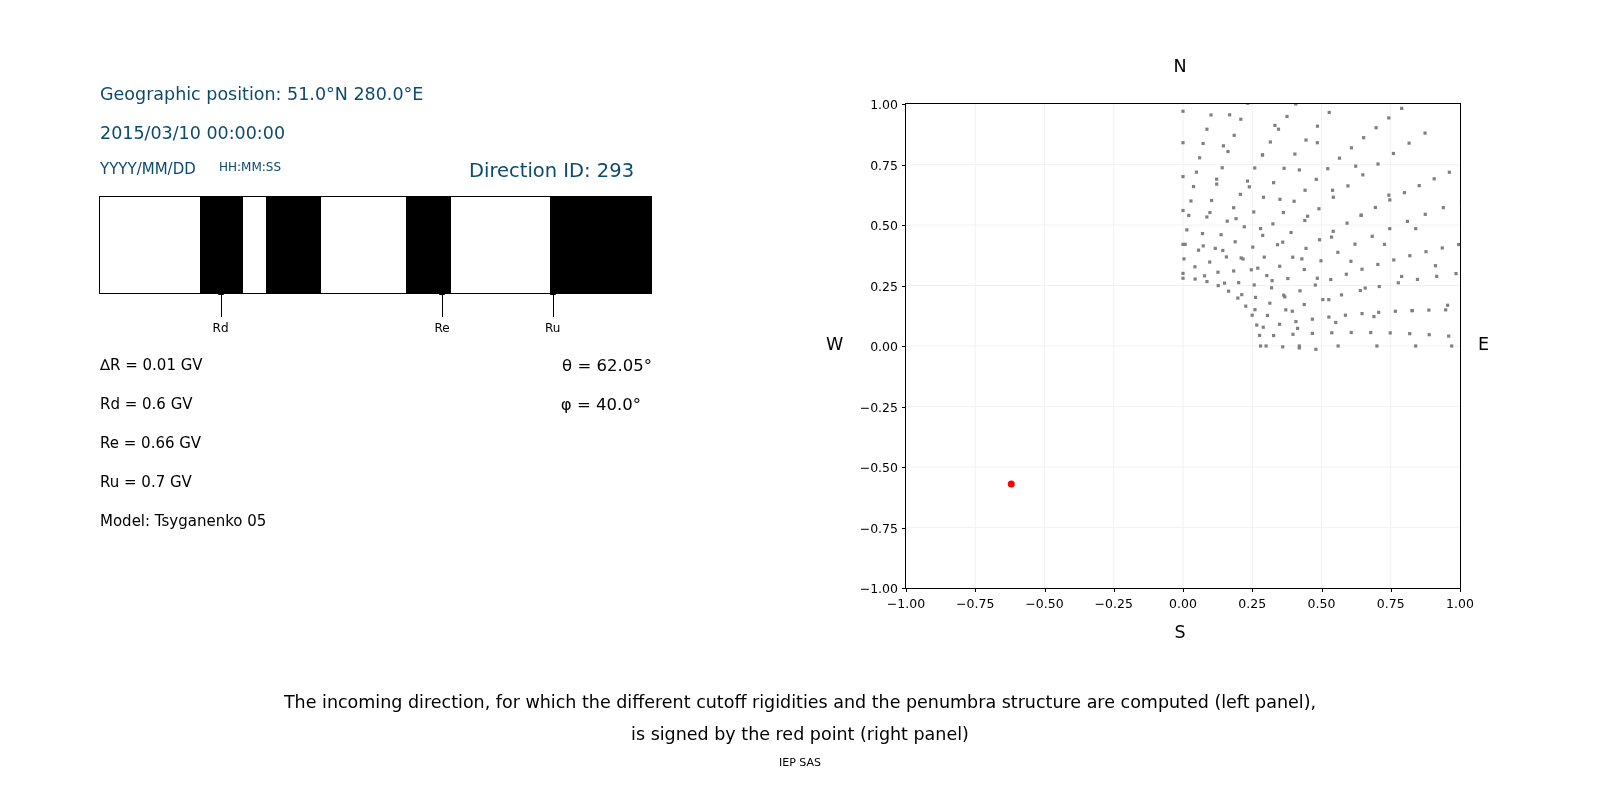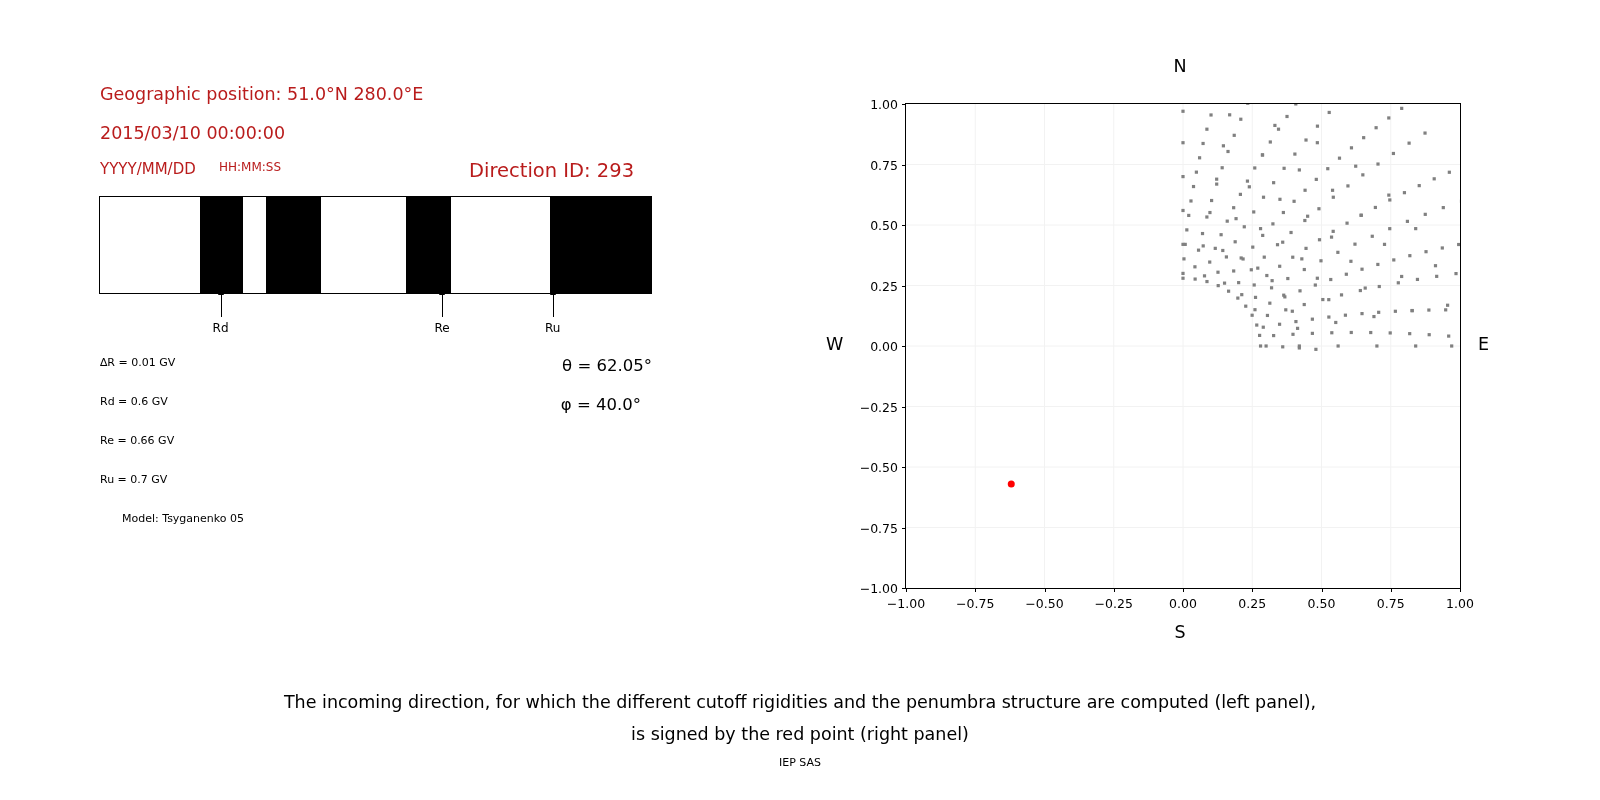--- a/index.html
+++ b/index.html
@@ -21,21 +21,21 @@
     position: absolute;
     left: 0;
     top: 0;
     width: 760px;
     height: 640px;
   }
 
   .lbl {
     position: absolute;
     white-space: nowrap;
-    color: #b91c1c;
+    color: #0c4a6e;
     text-align: center;
   }
 
   #geo-position {
     left: 100px;
     top: 84px;
     font-size: 17.5px;
   }
   #datetime-value {
     left: 100px;
@@ -138,21 +138,21 @@
     top: 38px;
     font-size: 12px;
     transform: translateX(-50%);
     white-space: nowrap;
   }
 
   
   .result-row {
     position: absolute;
     left: 100px;
-    font-size: 11px;
+    font-size: 15px;
     white-space: nowrap;
   }
   .angle-row {
     position: absolute;
     font-size: 16.5px;
     white-space: nowrap;
     text-align: right;
   }
 
   
@@ -285,21 +285,21 @@
         <div class="head"></div>
         <div class="mlabel">Ru</div>
       </div>
     </div>
 
   <div id="result-rows">
       <div class="result-row" style="top: 356px;">∆R = 0.01 GV</div>
       <div class="result-row" style="top: 395px;">Rd = 0.6 GV</div>
       <div class="result-row" style="top: 434px;">Re = 0.66 GV</div>
       <div class="result-row" style="top: 473px;">Ru = 0.7 GV</div>
-      <div class="result-row" style="top: 512px; margin-left: 22px;">Model: Tsyganenko 05</div>
+      <div class="result-row" style="top: 512px;">Model: Tsyganenko 05</div>
     </div>
   <div id="angle-rows">
       <div class="angle-row" style="top: 356px; left: 562px; width: 90px;">θ = 62.05°</div>
       <div class="angle-row" style="top: 395px; left: 551px; width: 90px;">φ = 40.0°</div>
     </div>
 
 </div>
 
 <div id="right-panel">
 

